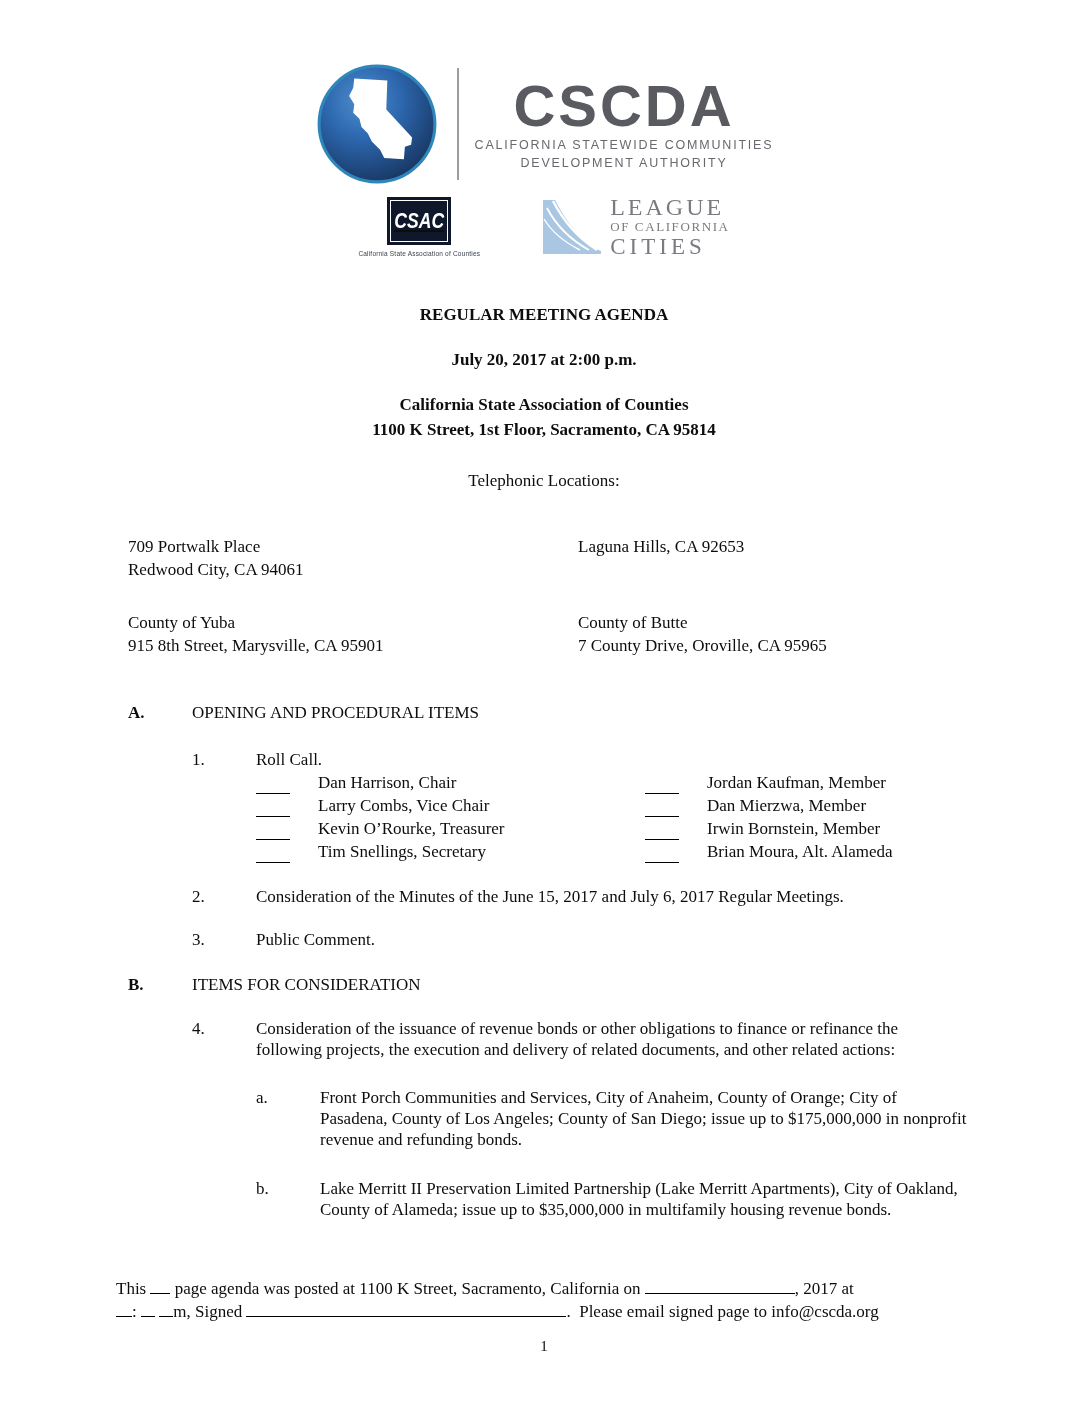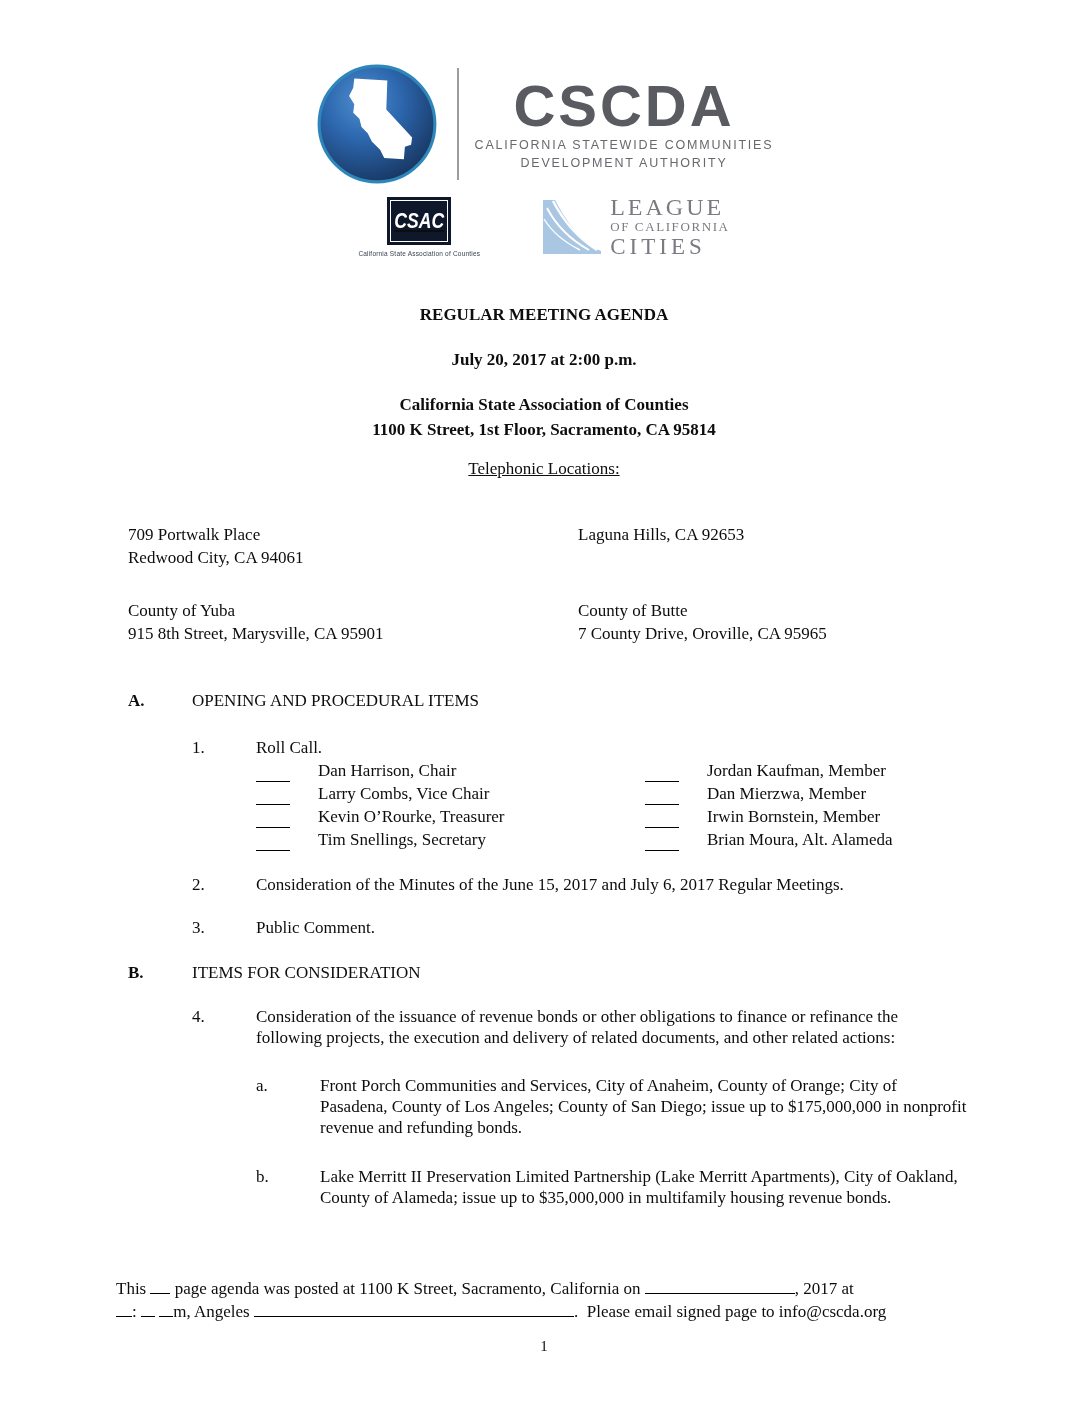--- a/index.html
+++ b/index.html
@@ -38,21 +38,21 @@
   .league-line2{font-size:13px;letter-spacing:1.6px;line-height:1.25;}
   .league-line3{font-size:23px;letter-spacing:4px;line-height:1.05;}
 
   
   .center{text-align:center;}
   .bold{font-weight:bold;}
   .title-line{margin:44px 0 0 0;line-height:22px;}
   .date-line{margin:23px 0 0 0;line-height:22px;}
   .venue-name{margin:23px 0 0 0;line-height:22px;}
   .venue-addr{margin:3px 0 0 0;line-height:22px;}
-  .tel-line{margin:17px 0 0 0;line-height:22px;text-decoration:underline;}
+  .tel-line{margin:29px 0 0 0;line-height:22px;}
 
   
   .locations{margin:43px 0 0 128px;display:grid;grid-template-columns:450px auto;row-gap:30px;line-height:23px;}
   .loc-cell{white-space:nowrap;}
 
   
   .row{display:flex;align-items:flex-start;line-height:22px;}
   .indent1{margin-left:128px;}
   .indent2{margin-left:192px;}
   .indent3{margin-left:256px;}
@@ -246,19 +246,19 @@
   </div>
 
   <div class="footer">
     <span>This</span>
     <span class="blank w20"></span>
     <span>page agenda was posted at 1100 K Street, Sacramento, California on</span>
     <span class="blank w150"></span><span>, 2017 at</span>
     <br>
     <span class="blank w16"></span><span>:</span>
     <span class="blank w14"></span>
-    <span class="blank w14"></span><span>m, Angeles</span>
+    <span class="blank w14"></span><span>m, Signed</span>
     <span class="blank w320"></span><span>.&nbsp; Please email signed page to info@cscda.org</span>
   </div>
 
   <div class="page-num">1</div>
 
 </div>
 
 </body></html>

